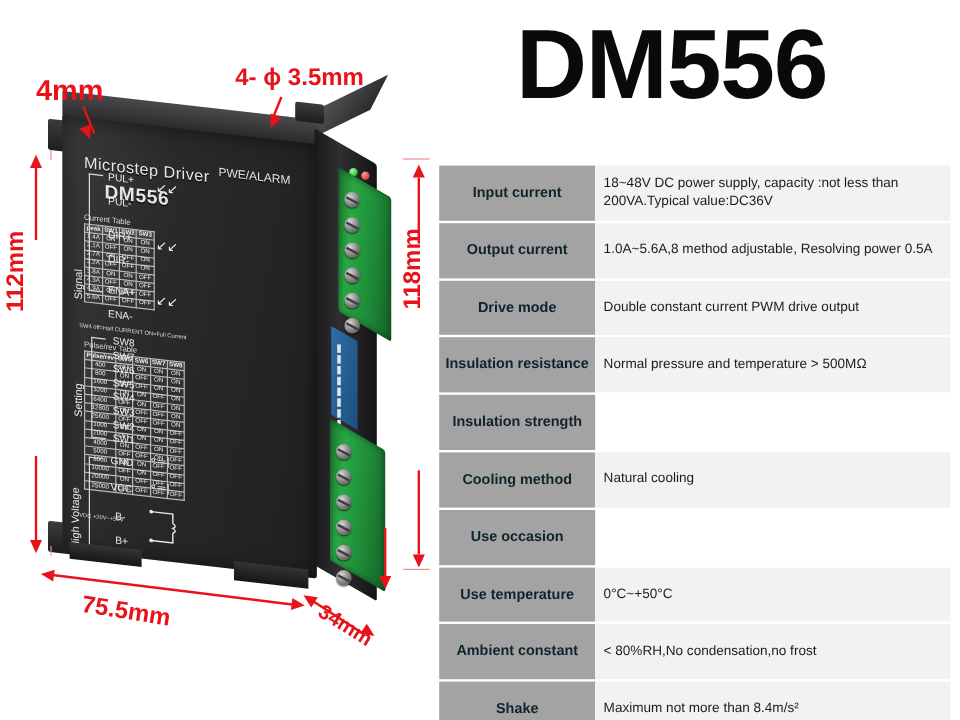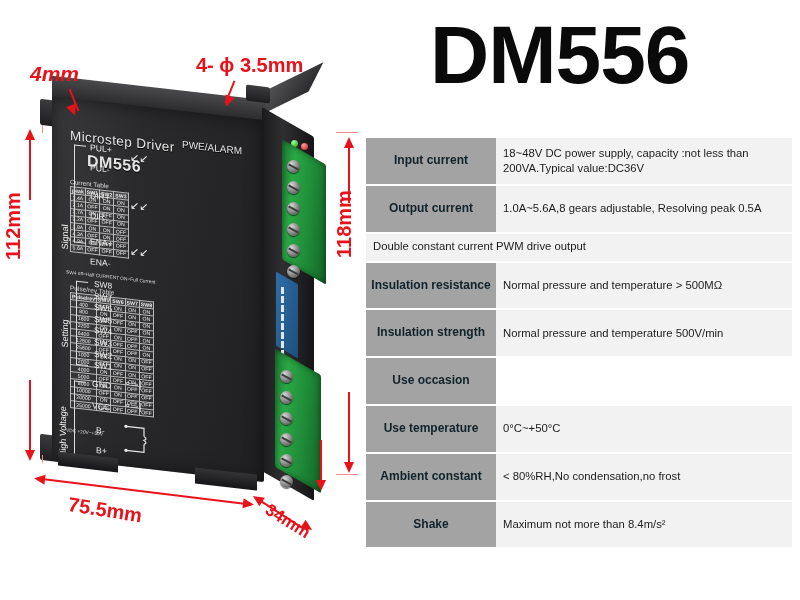--- a/index.html
+++ b/index.html
@@ -76,21 +76,21 @@
   }
 
   
   .dim {
     position: absolute;
     color: #e8131a;
     font-weight: bold;
     font-family: "Liberation Sans", sans-serif;
     white-space: nowrap;
   }
-  #dim-4mm      { left: 30px;  top: 62px;  font-size: 21px; font-style: italic; }
+  #dim-4mm      { left: 30px;  top: 62px;  font-size: 24px; }
   #dim-holes    { left: 196px; top: 54px;  font-size: 20px; }
   #dim-112      { left: 2px;   top: 260px; font-size: 20px;
                   transform: rotate(-90deg); transform-origin: left top; }
   #dim-118      { left: 333px; top: 258px; font-size: 20px;
                   transform: rotate(-90deg); transform-origin: left top; }
   #dim-755      { left: 70px;  top: 493px; font-size: 20px;
                   transform: rotate(9deg); transform-origin: left top; }
   #dim-34       { left: 272px; top: 500px; font-size: 17px;
                   transform: rotate(32deg); transform-origin: left top; }
 
@@ -600,32 +600,36 @@
     <div class="arrow-down" style="left:316px; top:480px;"></div>
   </div>
 
   <div id="spec-table">
       <div class="spec-row tall">
         <div class="spec-label">Input current</div>
         <div class="spec-value">18~48V DC power supply, capacity :not less than 200VA.Typical value:DC36V</div>
       </div>
       <div class="spec-row">
         <div class="spec-label">Output current</div>
-        <div class="spec-value">1.0A~5.6A,8 gears adjustable, Resolving peak 0.5A</div>
-      </div>
-      <div class="spec-row">
+        <div class="spec-value">1.0A~5.6A,8 method adjustable, Resolving power 0.5A</div>
+      </div>
+      <div class="spec-row">
+        <div class="spec-label">Drive mode</div>
         <div class="spec-value">Double constant current PWM drive output</div>
       </div>
       <div class="spec-row">
         <div class="spec-label">Insulation resistance</div>
         <div class="spec-value">Normal pressure and temperature &gt; 500MΩ</div>
       </div>
       <div class="spec-row">
         <div class="spec-label">Insulation strength</div>
-        <div class="spec-value">Normal pressure and temperature 500V/min</div>
+      </div>
+      <div class="spec-row">
+        <div class="spec-label">Cooling method</div>
+        <div class="spec-value">Natural cooling</div>
       </div>
       <div class="spec-row">
         <div class="spec-label">Use occasion</div>
       </div>
       <div class="spec-row">
         <div class="spec-label">Use temperature</div>
         <div class="spec-value">0°C~+50°C</div>
       </div>
       <div class="spec-row">
         <div class="spec-label">Ambient constant</div>

